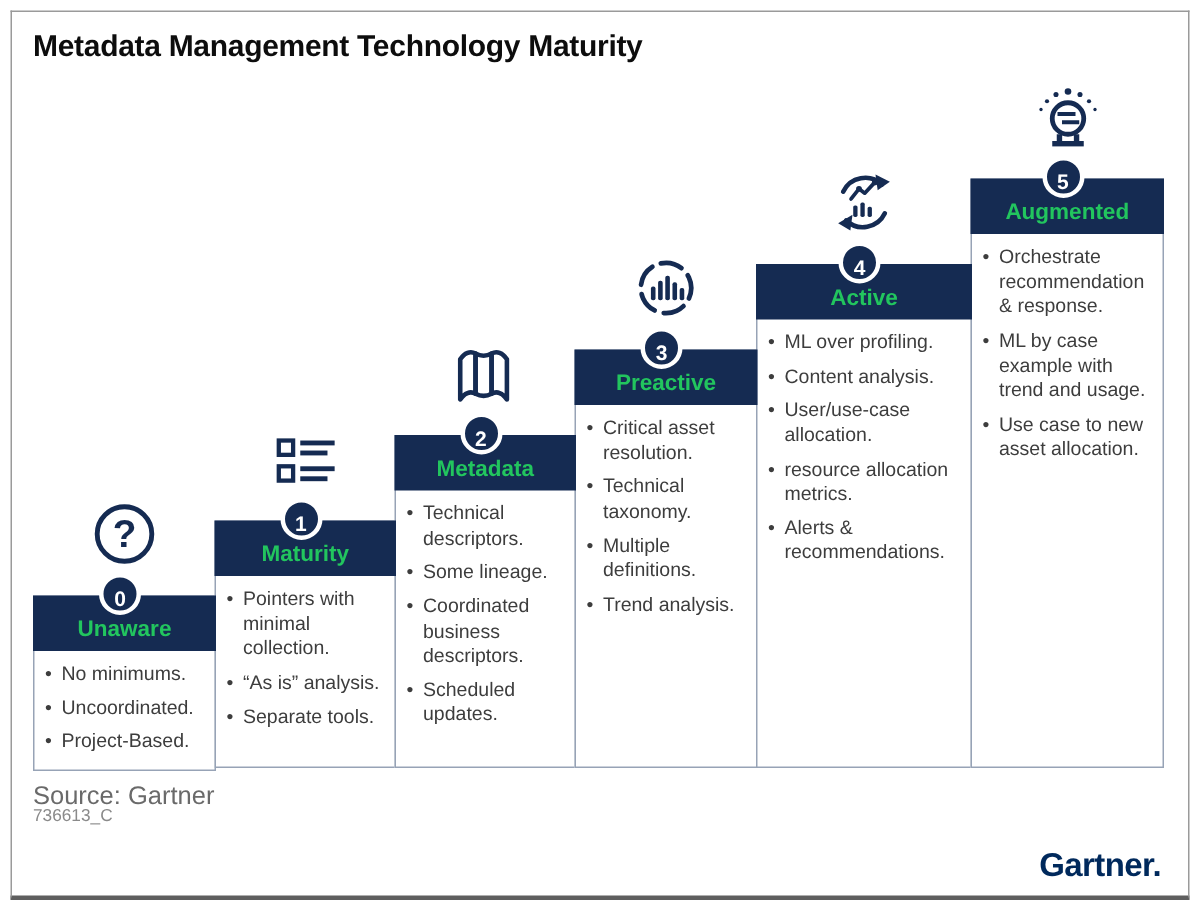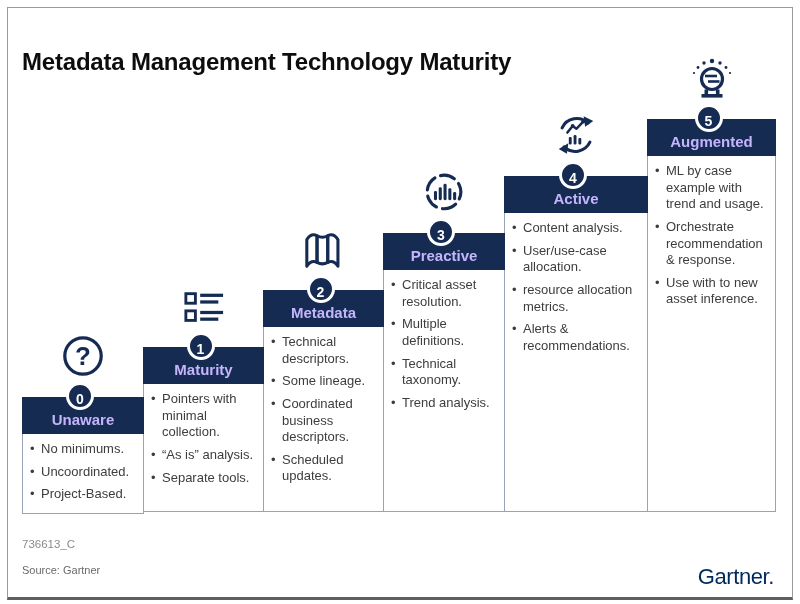--- a/index.html
+++ b/index.html
@@ -8,58 +8,58 @@
   #page {
     position:relative; width:800px; height:604px; background:#fff; overflow:hidden;
   }
   #frame {
     position:absolute; left:7px; top:7px; right:7px; bottom:4px;
     border:1px solid #9a9a9a; border-bottom:3px solid #5f5f5f;
     pointer-events:none;
   }
   #title {
     position:absolute; left:22px; top:20px;
-    font-size:24px; font-weight:bold; color:#0d0d0d; letter-spacing:-0.2px;margin-top:28px;
+    font-size:20px; font-weight:bold; color:#0d0d0d; letter-spacing:-0.2px;
   }
   .col { position:absolute; display:flex; flex-direction:column; }
   .icon-wrap {
     height:70px; display:flex; align-items:flex-end; justify-content:center;
     padding-bottom:18px; color:var(--navy);
   }
   .icon-wrap svg { display:block; }
   .box {
     position:relative; flex:1; background:#fff;
     border:1px solid #97a3b6; display:flex; flex-direction:column;
   }
   .badge {
     position:absolute; top:-16px; left:50%; margin-left:-17px;
     width:28px; height:28px; border-radius:50%;
     background:var(--navy); border:3px solid #ffffff;
     color:#fff; font-size:14px; font-weight:bold;
     text-align:center; line-height:28px; z-index:3;
   }
   .hdr {
-    height:37px; background:var(--navy); color:#c4b5fd;
+    height:37px; background:var(--navy); color:#22c55e;
     font-size:15px; font-weight:bold; text-align:right;
     display:flex; align-items:flex-end; justify-content:center;
     padding-bottom:6px; margin:-1px; margin-bottom:0; z-index:1;
   }
   ul.bullets { list-style:none; padding:7px 4px 4px 7px; }
   ul.bullets li {
     position:relative; padding-left:11px; margin-bottom:6px;
     font-size:13px; line-height:1.28; color:#3d3d3d;
   }
   ul.bullets li::before {
     content:"\2022"; position:absolute; left:0; top:0; color:#3d3d3d;
   }
-  #source1 { position:absolute; left:22px; top:521px; font-size:11px; color:#6a6a6a;margin-top:43px; }
+  #source1 { position:absolute; left:22px; top:521px; font-size:17px; color:#6a6a6a; }
   #source2 { position:absolute; left:22px; top:538px; font-size:11.5px; color:#8a8a8a; }
   #brand {
     position:absolute; right:26px; top:564px;
-    font-size:22px; font-weight:normal; color:var(--logo); letter-spacing:-0.4px;text-align:right;
+    font-size:22px; font-weight:bold; color:var(--logo); letter-spacing:-0.4px;text-align:right;
   }
 </style>
 </head>
 <body>
 
 <div id="page">
   <div id="frame"></div>
   <h1 id="title">Metadata Management Technology Maturity</h1>
   <div id="stairs">
       <div class="col" style="left: 22px; top: 333px; width: 122px; height: 179px;">
@@ -136,22 +136,22 @@
               <rect x="28.5" y="20" width="3.2" height="12.5" rx="1.4"></rect>
               <rect x="33.5" y="24" width="3.2" height="8.5" rx="1.4"></rect>
             </g>
           </svg>
         </div>
         <div class="box">
           <div class="badge">3</div>
           <div class="hdr">Preactive</div>
           <ul class="bullets">
             <li>Critical asset resolution.</li>
+            <li>Technical taxonomy.</li>
             <li>Multiple definitions.</li>
-            <li>Technical taxonomy.</li>
             <li>Trend analysis.</li>
           </ul>
         </div>
       </div>
       <div class="col" style="left: 504px; top: 106px; width: 144px; height: 406px;">
         <div class="icon-wrap">
           <svg width="48" height="46" viewBox="0 0 48 48">
             <g fill="none" stroke="currentColor" stroke-width="3.2" stroke-linecap="round">
               <path d="M9.5 16.5 A17 17 0 0 1 36.5 11.5"></path>
               <path d="M38.5 31.5 A17 17 0 0 1 11.5 36.5"></path>
@@ -165,20 +165,21 @@
             </g>
             <polyline points="15,21.5 20.5,14.5 24.5,17.5 31.5,10" fill="none" stroke="currentColor" stroke-width="2.6" stroke-linecap="round" stroke-linejoin="round"></polyline>
             <circle cx="20.5" cy="14.5" r="2" fill="currentColor"></circle>
             <circle cx="31.5" cy="10" r="2" fill="currentColor"></circle>
           </svg>
         </div>
         <div class="box">
           <div class="badge">4</div>
           <div class="hdr">Active</div>
           <ul class="bullets">
+            <li>ML over profiling.</li>
             <li>Content analysis.</li>
             <li>User/use-case allocation.</li>
             <li>resource allocation metrics.</li>
             <li>Alerts &amp; recommendations.</li>
           </ul>
         </div>
       </div>
       <div class="col" style="left: 647px; top: 49px; width: 129px; height: 463px;">
         <div class="icon-wrap">
           <svg width="48" height="44" viewBox="0 0 48 44">
@@ -198,23 +199,23 @@
               <rect x="16.5" y="32.5" width="3.6" height="5"></rect>
               <rect x="27.9" y="32.5" width="3.6" height="5"></rect>
               <rect x="13.5" y="37" width="21" height="3.6"></rect>
             </g>
           </svg>
         </div>
         <div class="box">
           <div class="badge">5</div>
           <div class="hdr">Augmented</div>
           <ul class="bullets">
+            <li>Orchestrate recommendation &amp; response.</li>
             <li>ML by case example with trend and usage.</li>
-            <li>Orchestrate recommendation &amp; response.</li>
-            <li>Use with to new asset inference.</li>
+            <li>Use case to new asset allocation.</li>
           </ul>
         </div>
       </div>
     </div>
   <div id="source1">Source: Gartner</div>
   <div id="source2">736613_C</div>
   <div id="brand">Gartner.</div>
 </div>
 
 </body></html>

